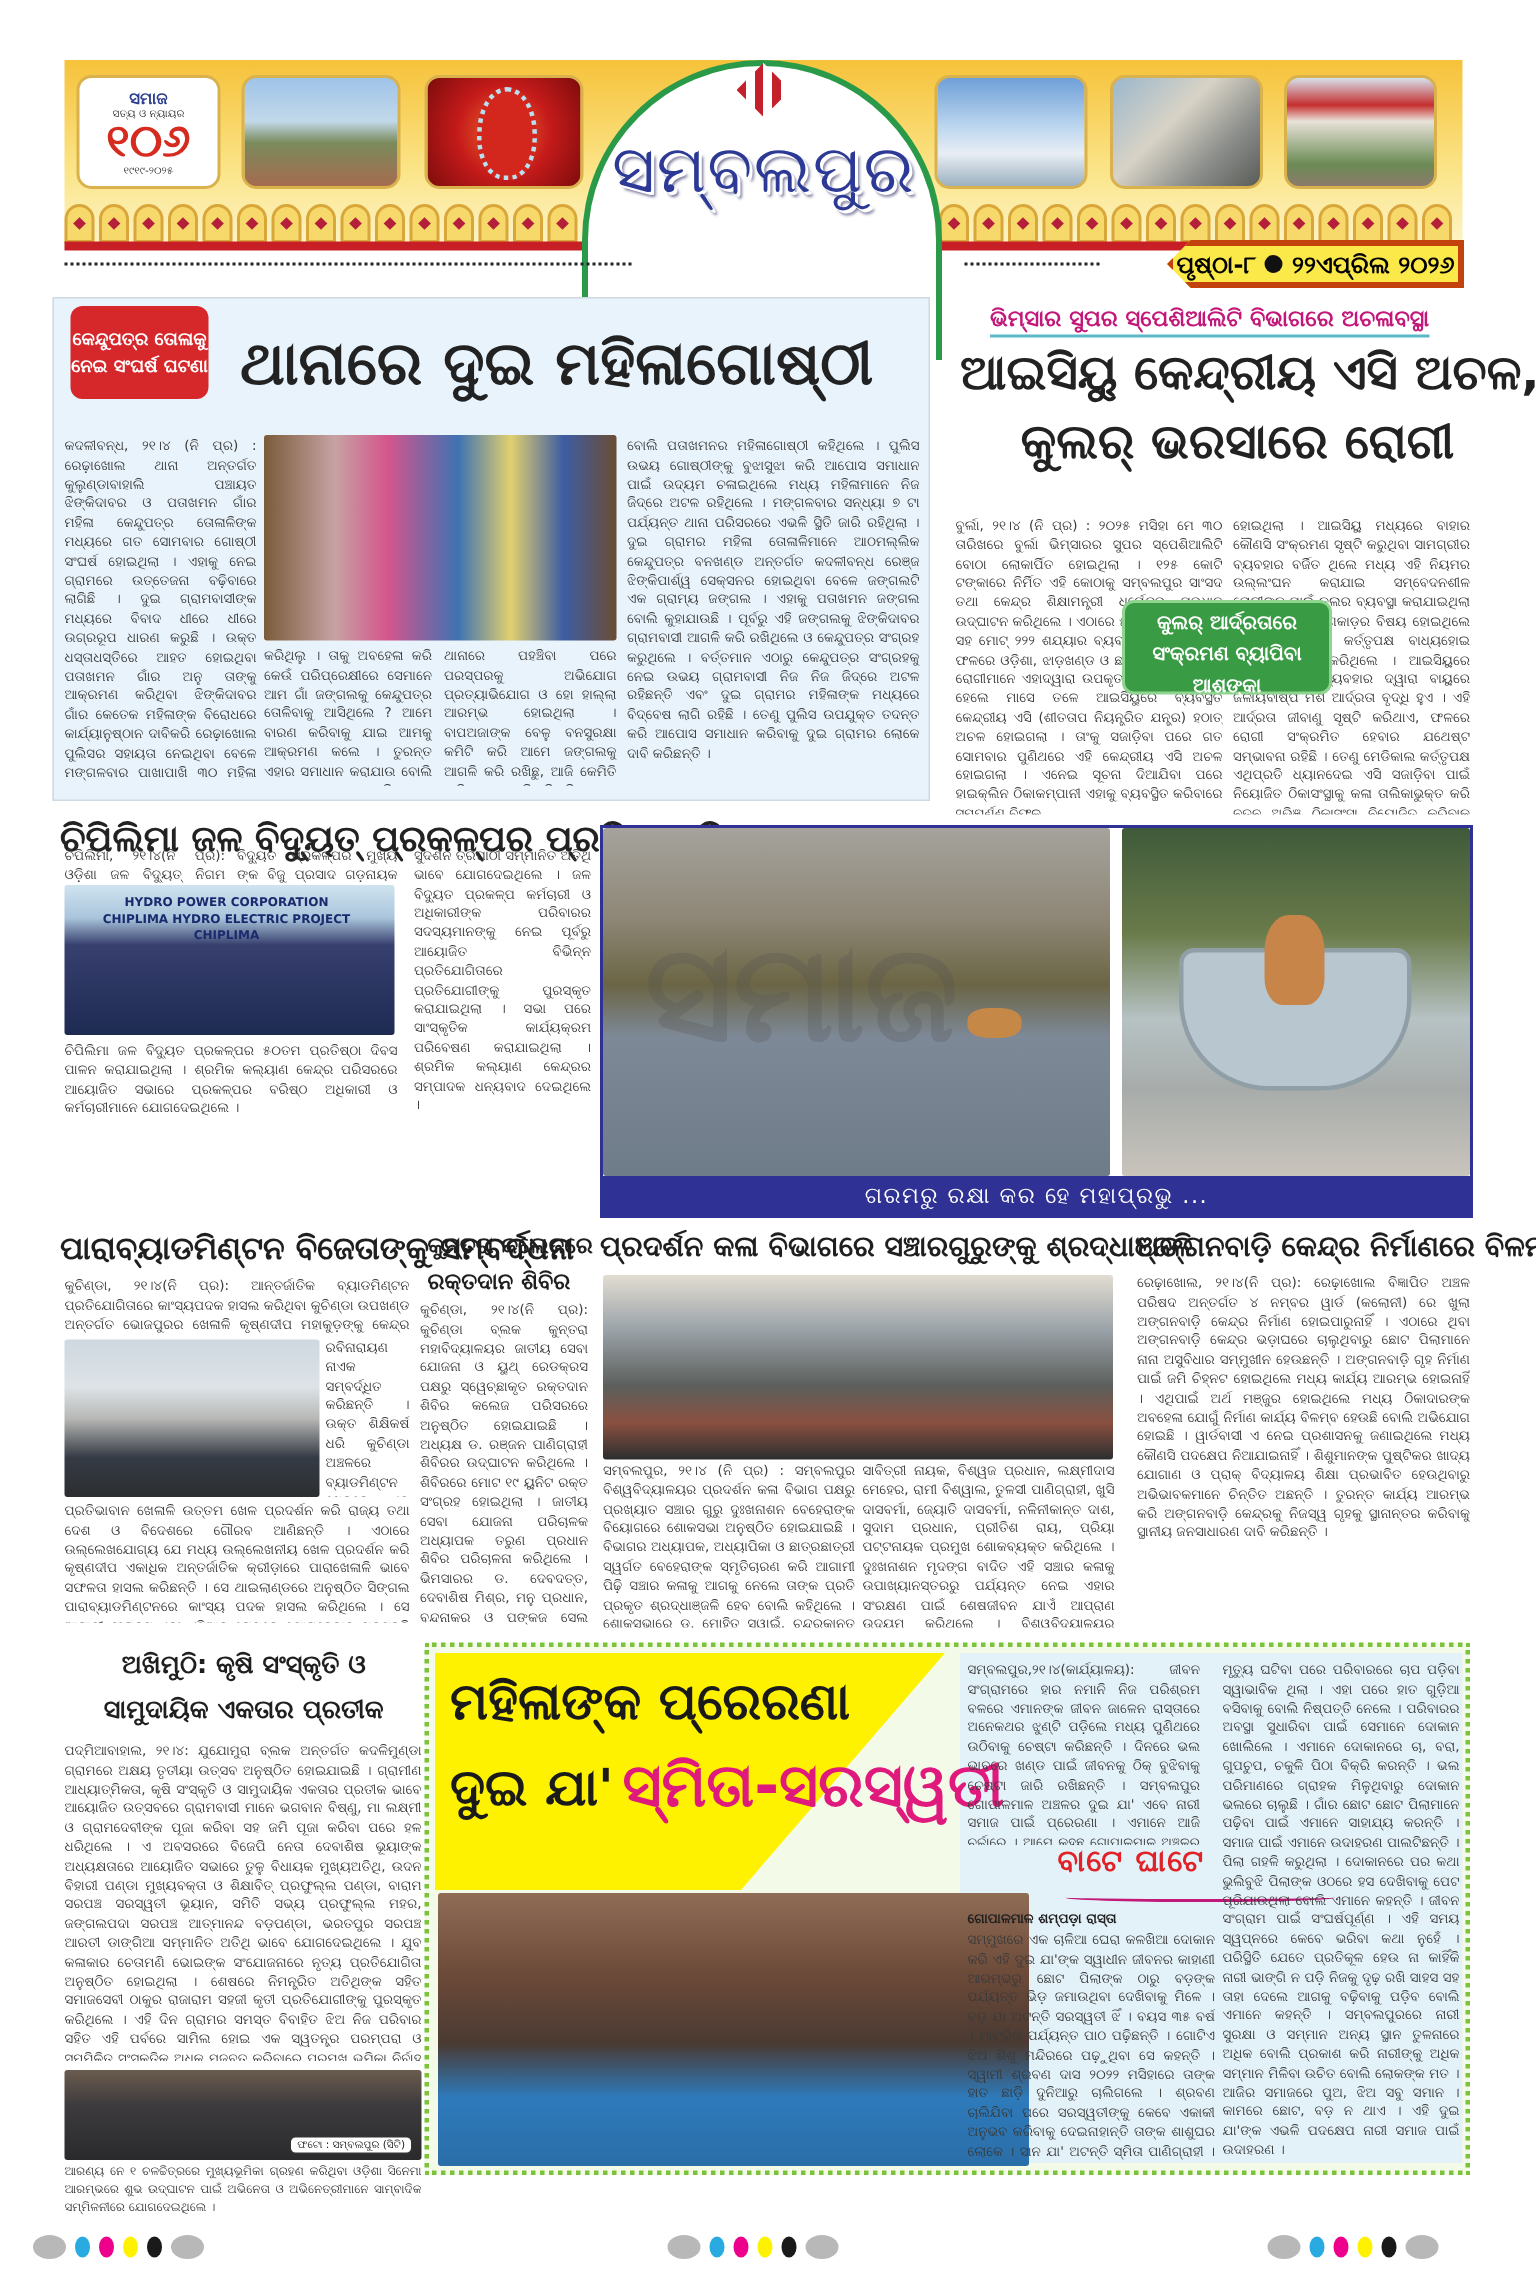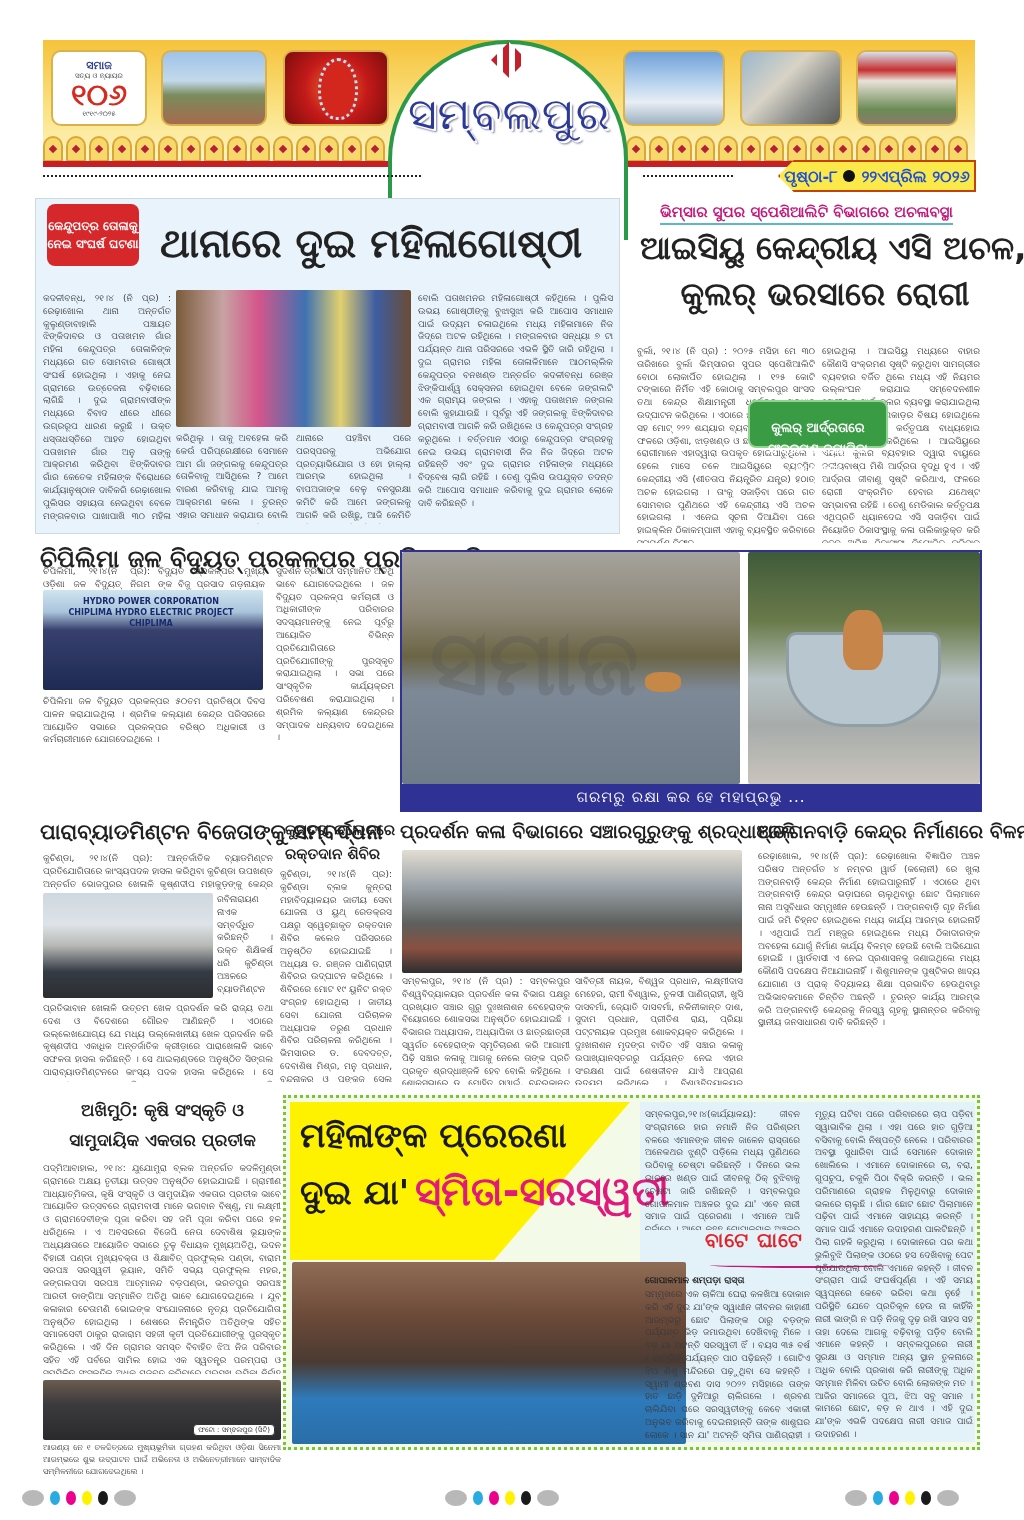--- a/index.html
+++ b/index.html
@@ -22,38 +22,38 @@
   .mast-arches { position: absolute; top: 96px; height: 26px; display: flex; gap: 3px; }
   .arch { width: 20px; height: 26px; border-radius: 10px 10px 0 0; background: #f7d86b; border: 2px solid #d9a63a; position: relative; }
   .arch::after { content: ""; position: absolute; left: 5px; top: 8px; width: 6px; height: 6px; background: #b4203a; transform: rotate(45deg); }
   .mast-redline { position: absolute; top: 121px; height: 6px; background: #c81f26; }
   .mast-arc { position: absolute; left: 345px; top: 0; width: 240px; height: 200px; border-radius: 120px 120px 0 0; background: #ffffff; border-top: 4px solid #2a9a48; border-left: 4px solid #2a9a48; border-right: 4px solid #2a9a48; }
   .mast-motif { position: absolute; left: 448px; top: 2px; width: 36px; height: 36px; background:
       repeating-linear-gradient(90deg, #c4202c 0 6px, #fff 6px 12px); clip-path: polygon(50% 0,100% 50%,50% 100%,0 50%); }
   .mast-title { position: absolute; left: 360px; top: 48px; width: 212px; text-align: center; font-size: 44px; font-weight: normal; color: #2c3a96; letter-spacing: 1px; text-shadow: 2px 2px 0 #ffffff, 3px 3px 2px #7a7a9c; }
   .mast-dots-l { position: absolute; left: 0; top: 135px; width: 378px; border-top: 2px dotted #222; }
   .mast-dots-r { position: absolute; left: 600px; top: 135px; width: 90px; border-top: 2px dotted #222; }
-  .page-tag { position: absolute; left: 778px; top: 160px; width: 198px; height: 32px; background: #fbe94a; border: 2px solid #c2410c; clip-path: polygon(8% 0,100% 0,100% 100%,8% 100%,0 50%); display: flex; align-items: center; justify-content: center; gap: 6px; font-size: 16px; color: #1d4ed8; font-weight: bold; }
+  .page-tag { position: absolute; left: 778px; top: 160px; width: 198px; height: 32px; background: #fbe94a; border: 4px solid #c2410c; clip-path: polygon(8% 0,100% 0,100% 100%,8% 100%,0 50%); display: flex; align-items: center; justify-content: center; gap: 6px; font-size: 16px; color: #000000; font-weight: bold; }
   .page-tag .dot { width: 12px; height: 12px; border-radius: 50%; background: #111; display: inline-block; }
 
   
   .col-text { font-size: 9px; line-height: 12.8px; color: #3a3a3a; text-align: justify; overflow: hidden; }
   .photo { position: absolute; overflow: hidden; border-radius: 2px; }
   .hl { font-weight: bold; color: #1f1f1f; white-space: nowrap; }
 
   
   .s1-box { left: 35px; top: 198px; width: 585px; height: 336px; background: #e8f3fb; border: 1px solid #cfd9e0; }
   .s1-kicker { left: 47px; top: 204px; width: 92px; height: 62px; background: #d6272b; border-radius: 8px; color: #fff; font-size: 12px; font-weight: bold; display: flex; flex-direction: column; justify-content: center; align-items: center; line-height: 18px; }
   .s1-title { left: 160px; top: 220px; font-size: 40px; color: #222; }
   .s1-photo { left: 176px; top: 290px; width: 235px; height: 137px; background: linear-gradient(90deg,#7a5b3a 0%,#c6a3a3 20%,#d5558b 35%,#3f72b2 55%,#e2d06f 70%,#3d5da3 85%,#6b4c33 100%); }
 
   
   .s2-kicker { left: 660px; top: 203px; font-size: 15px; color: #c2187a; border-bottom: 2px solid #5ab8c9; padding-bottom: 2px; }
   .s2-title { left: 640px; top: 225px; width: 370px; text-align: center; font-size: 32px; line-height: 46px; color: #222; }
-  .s2-callout { left: 748px; top: 400px; width: 140px; height: 48px; background: #3a9b45; border-radius: 8px; border: 2px solid #8fd48f; color: #fff; font-size: 13px; font-weight: bold; text-align: center; line-height: 21px; padding-top: 15px; }
+  .s2-callout { left: 748px; top: 400px; width: 140px; height: 63px; background: #3a9b45; border-radius: 8px; border: 2px solid #8fd48f; color: #fff; font-size: 13px; font-weight: bold; text-align: center; line-height: 21px; padding-top: 3px; }
 
   
   .s3-title { left: 40px; top: 545px; font-size: 24px; color: #222; }
   .s3-photo { left: 43px; top: 590px; width: 220px; height: 100px; background: linear-gradient(180deg,#cfe4ef 0%,#a9c4db 22%,#38406e 40%,#1d2a52 100%); }
   .s3-banner { position: absolute; left: 8px; top: 6px; width: 200px; font-size: 8px; color: #1a2a6e; font-weight: bold; text-align: center; line-height: 11px; }
 
   
   .s4-left { left: 402px; top: 552px; width: 338px; height: 232px; background: linear-gradient(180deg,#a5a39c 0%,#8f8878 25%,#6b6545 45%,#7e8997 60%,#6e7b89 100%); }
   .s4-right { left: 748px; top: 552px; width: 232px; height: 232px; background: linear-gradient(180deg,#3f5a3a 0%,#6a7b4a 30%,#b7c2c4 55%,#a7acaa 75%,#c9c4bc 100%); }
   .s4-tub { position: absolute; left: 38px; top: 80px; width: 155px; height: 95px; border-radius: 10px 10px 60px 60px; background: #b8c7cf; border: 3px solid #909ea6; }

